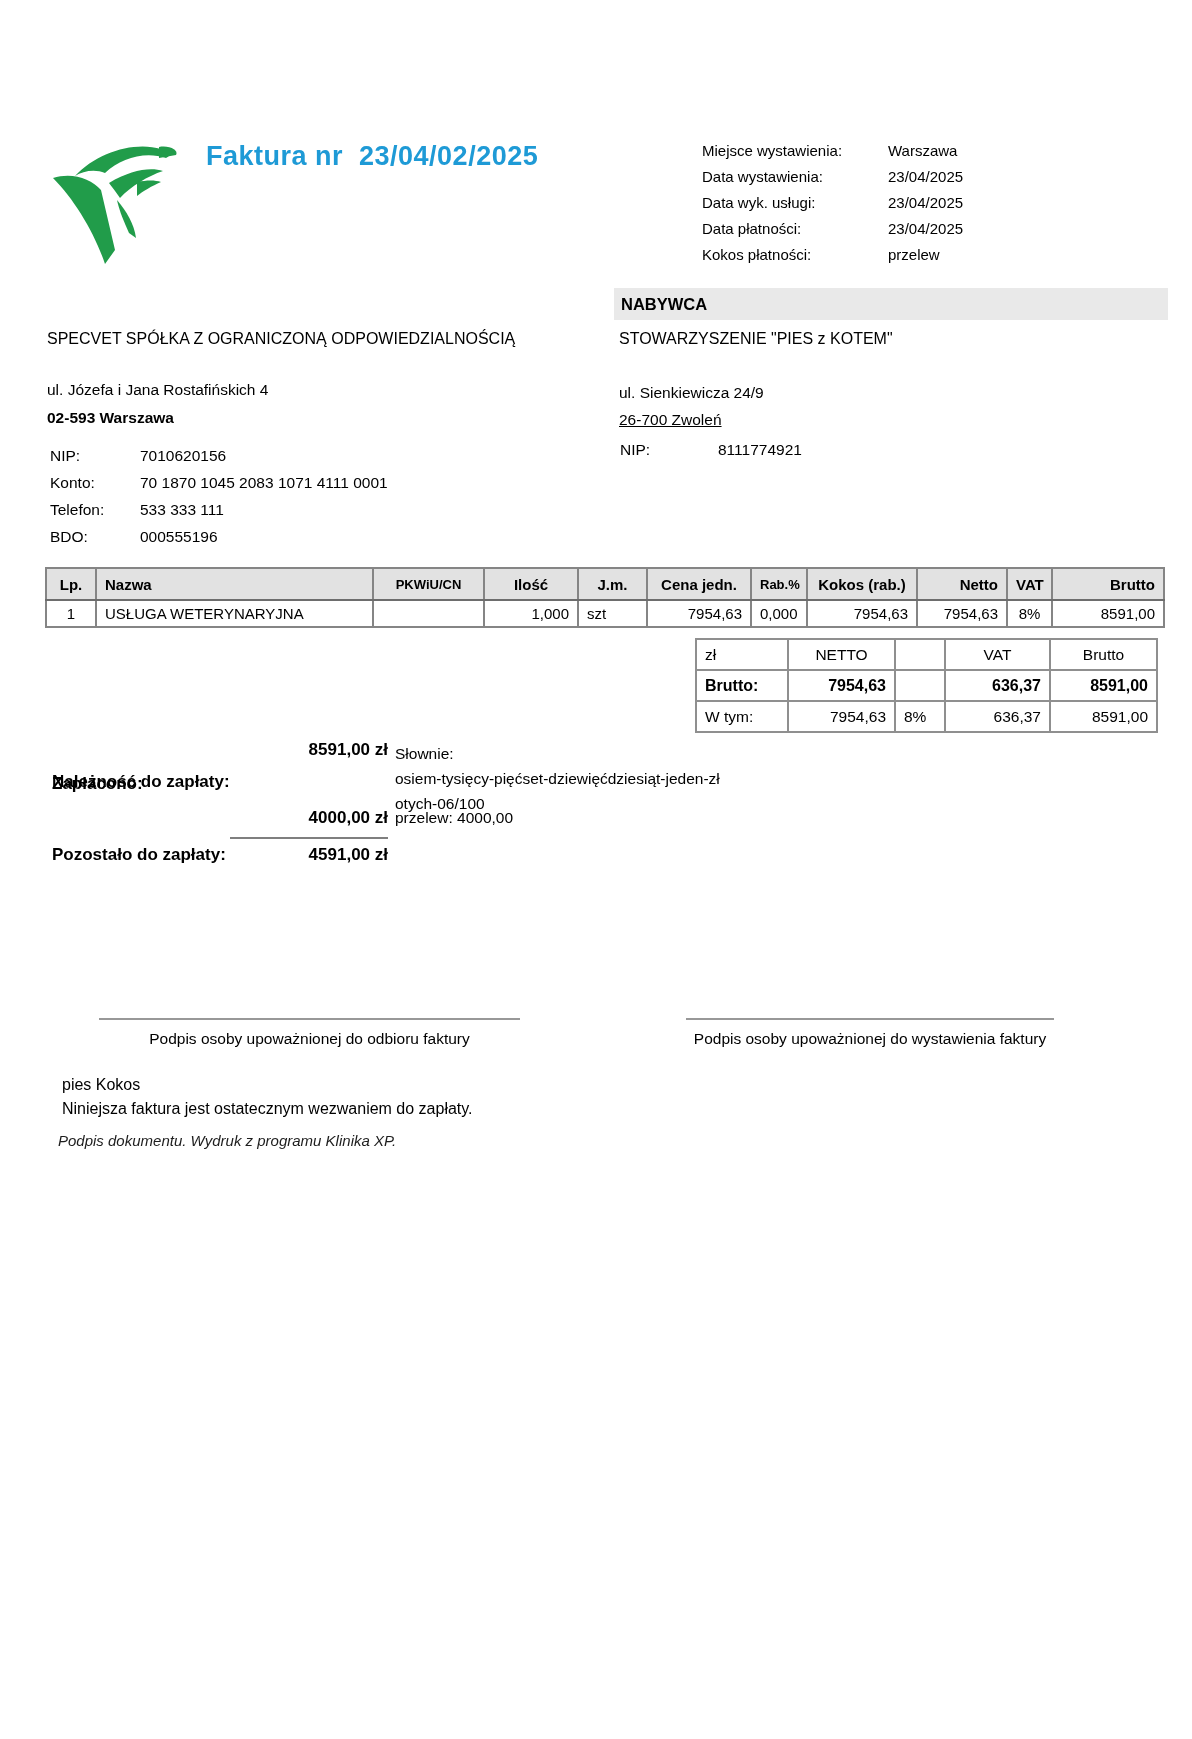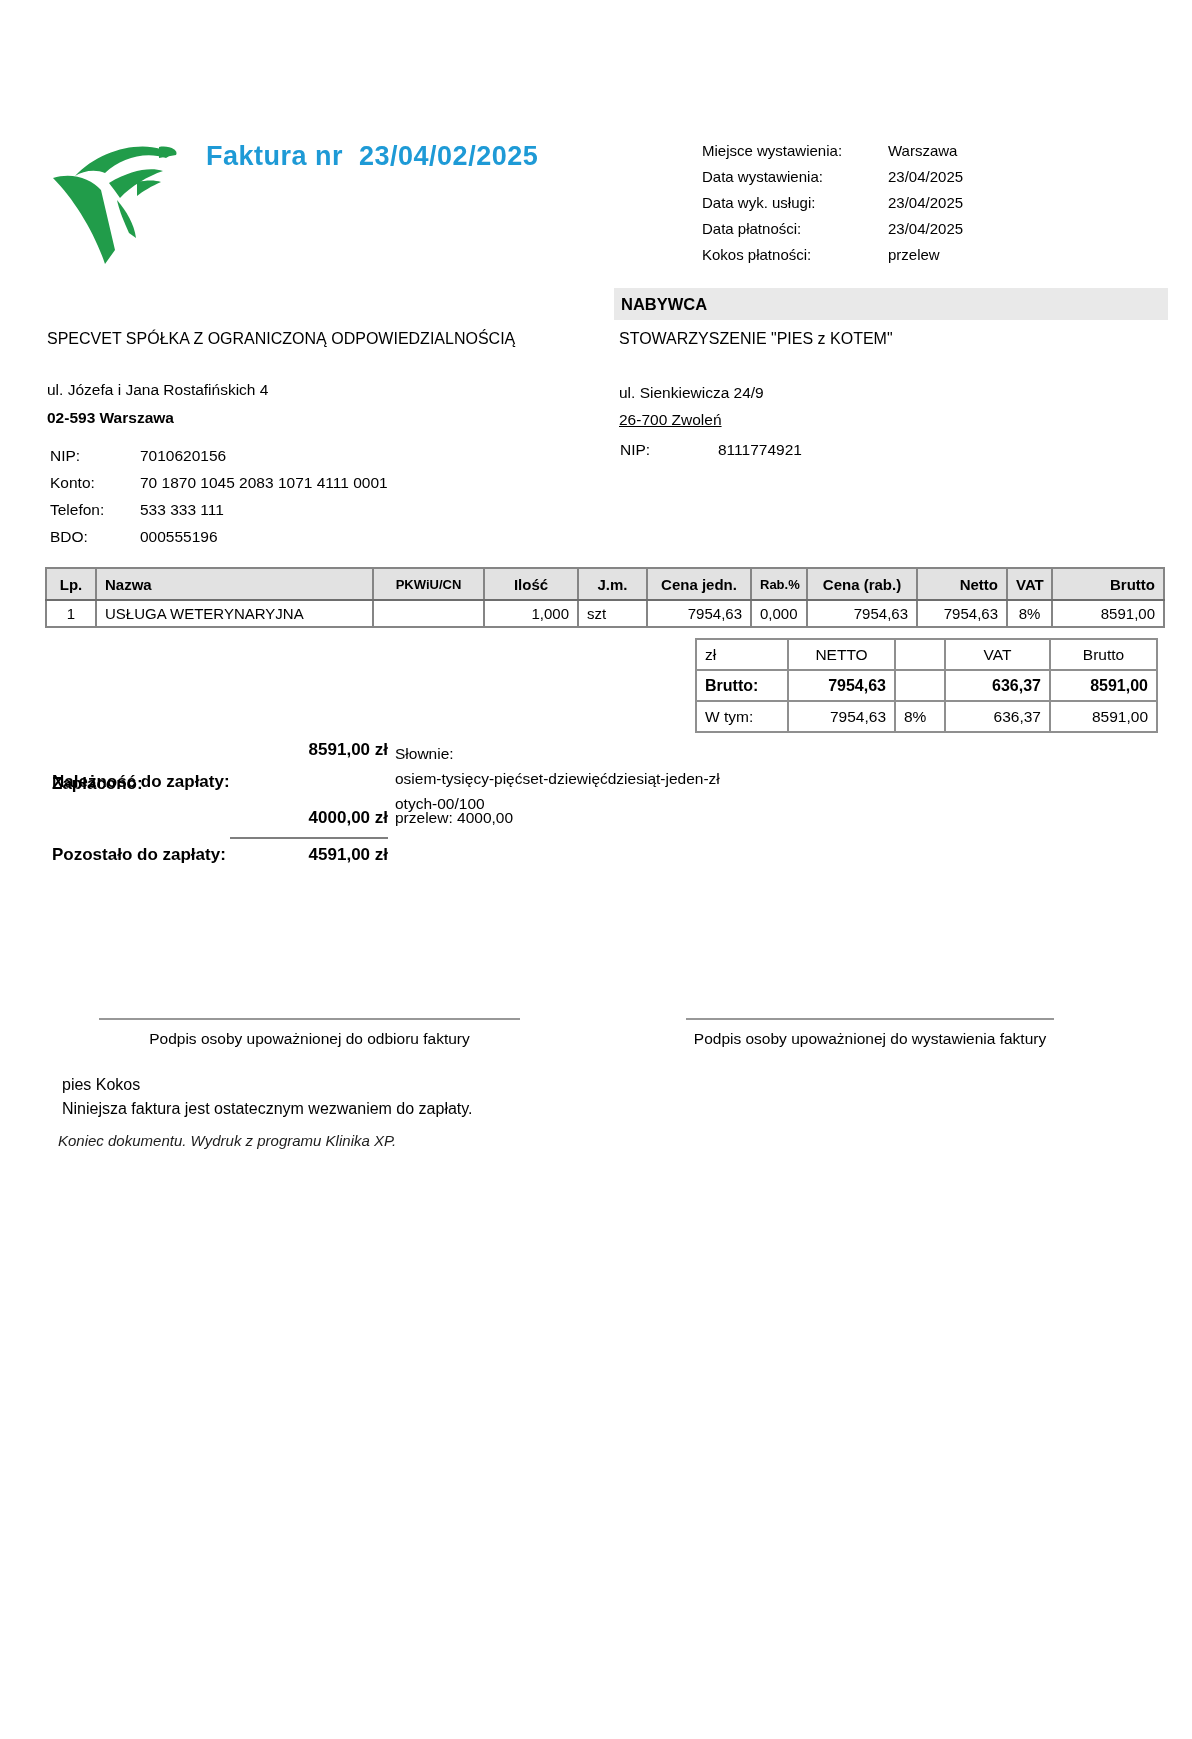--- a/index.html
+++ b/index.html
@@ -176,21 +176,21 @@
     </colgroup>
     <thead>
       <tr>
         <th>Lp.</th>
         <th class="al">Nazwa</th>
         <th class="th-sm">PKWiU/CN</th>
         <th>Ilość</th>
         <th>J.m.</th>
         <th>Cena jedn.</th>
         <th class="th-sm">Rab.%</th>
-        <th>Cena (rab.)</th>
+        <th>Kokos (rab.)</th>
         <th class="ar">Netto</th>
         <th>VAT</th>
         <th class="ar">Brutto</th>
       </tr>
     </thead>
     <tbody>
       <tr>
         <td class="ac">1</td>
         <td class="al">USŁUGA WETERYNARYJNA</td>
         <td></td>
@@ -237,33 +237,33 @@
       <td class="ar">8591,00</td>
     </tr>
   </tbody>
     </table>
 
   <div class="pay-label" style="top:732px;">Należność do zapłaty:</div>
   <div class="pay-value" style="top:700px;">8591,00 zł</div>
   <div class="slownie">
     <div>Słownie:</div>
     <div>osiem-tysięcy-pięćset-dziewięćdziesiąt-jeden-zł</div>
-    <div>otych-00/100</div>
+    <div>otych-06/100</div>
   </div>
 
   <div class="pay-label" style="top:734px;">Zapłacono:</div>
   <div class="pay-value" style="top:768px;">4000,00 zł</div>
   <div class="paid-note">przelew: 4000,00</div>
   <div class="pay-underline"></div>
 
   <div class="pay-label" style="top:805px;">Pozostało do zapłaty:</div>
   <div class="pay-value" style="top:805px;">4591,00 zł</div>
 
   <div class="sig-line sig-line-left"></div>
   <div class="sig-caption sig-caption-left">Podpis osoby upoważnionej do odbioru faktury</div>
   <div class="sig-line sig-line-right"></div>
   <div class="sig-caption sig-caption-right">Podpis osoby upoważnionej do wystawienia faktury</div>
 
   <div class="foot-patient">pies Kokos</div>
   <div class="foot-notice">Niniejsza faktura jest ostatecznym wezwaniem do zapłaty.</div>
-  <div class="foot-program">Koniec dokumentu. Wydruk z programu Klinika XP.</div>
+  <div class="foot-program">Podpis dokumentu. Wydruk z programu Klinika XP.</div>
 
 </div>
 
 </body></html>

